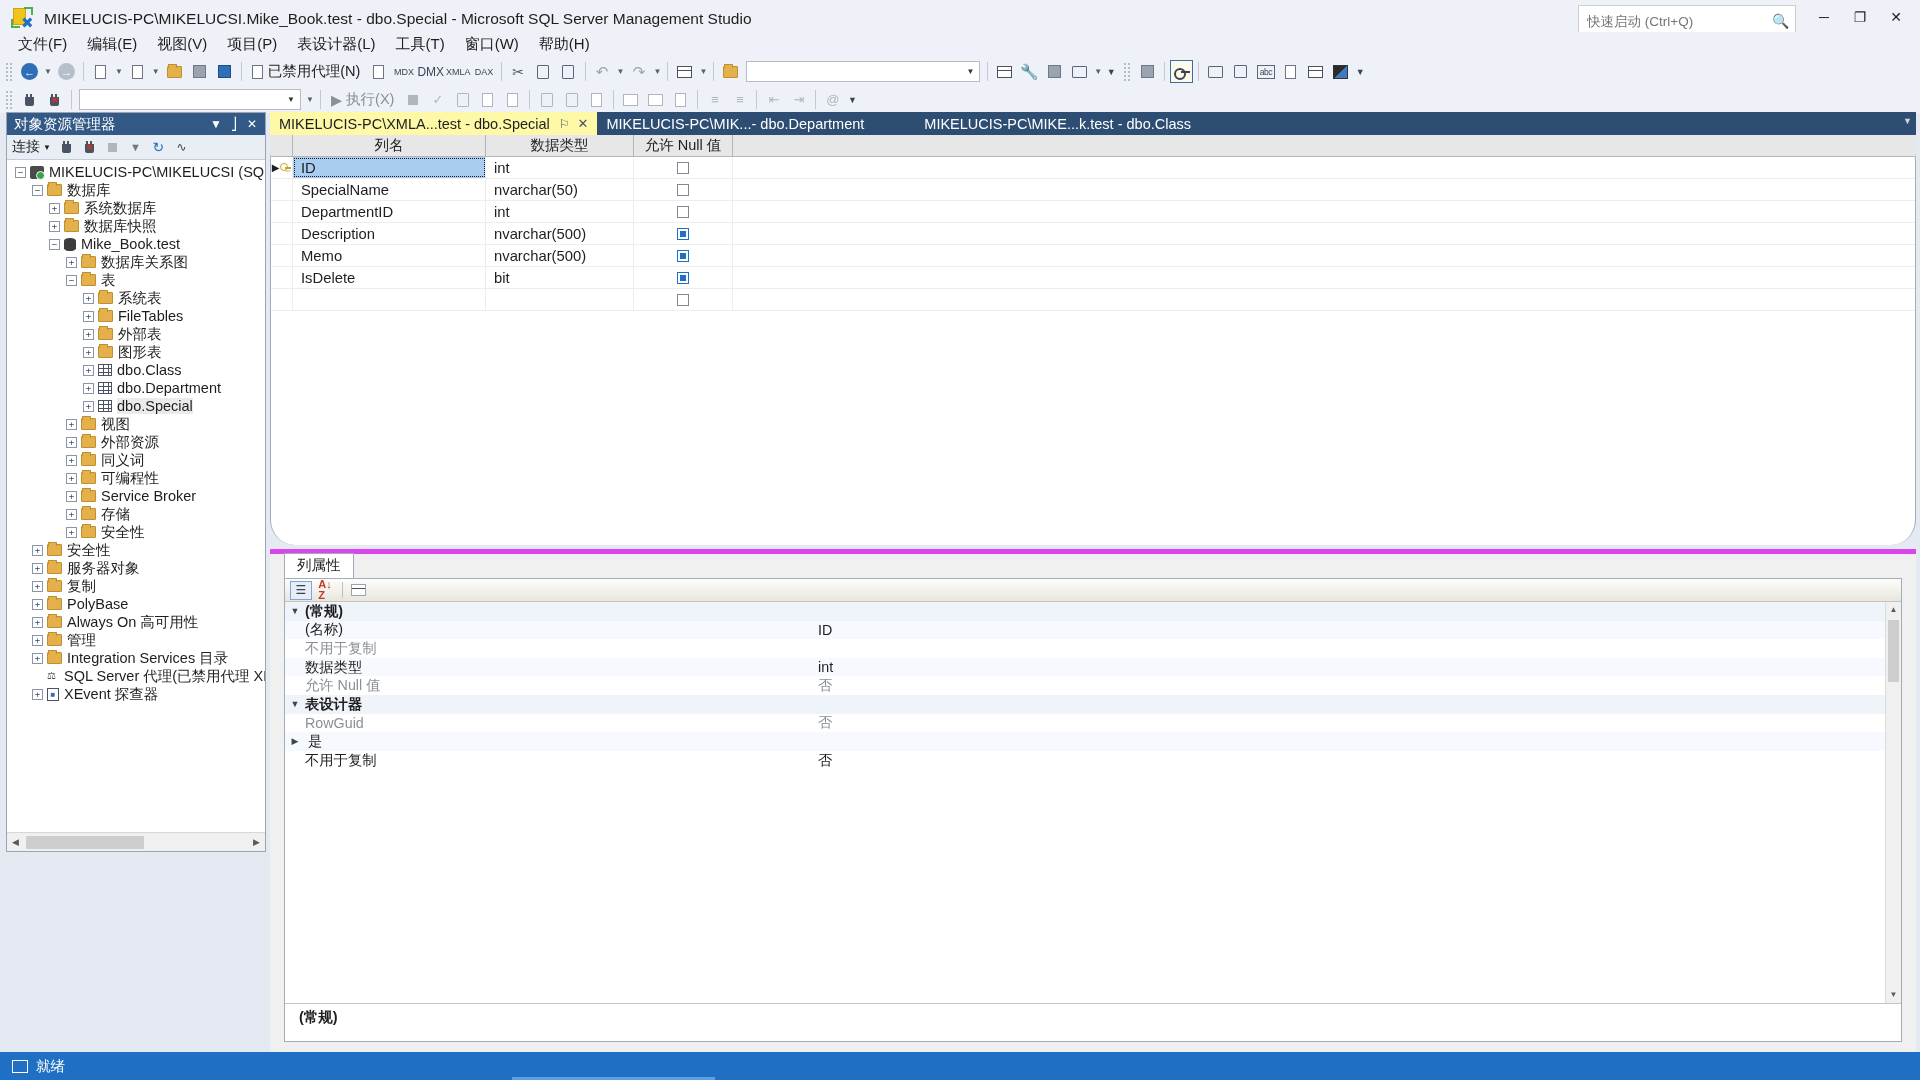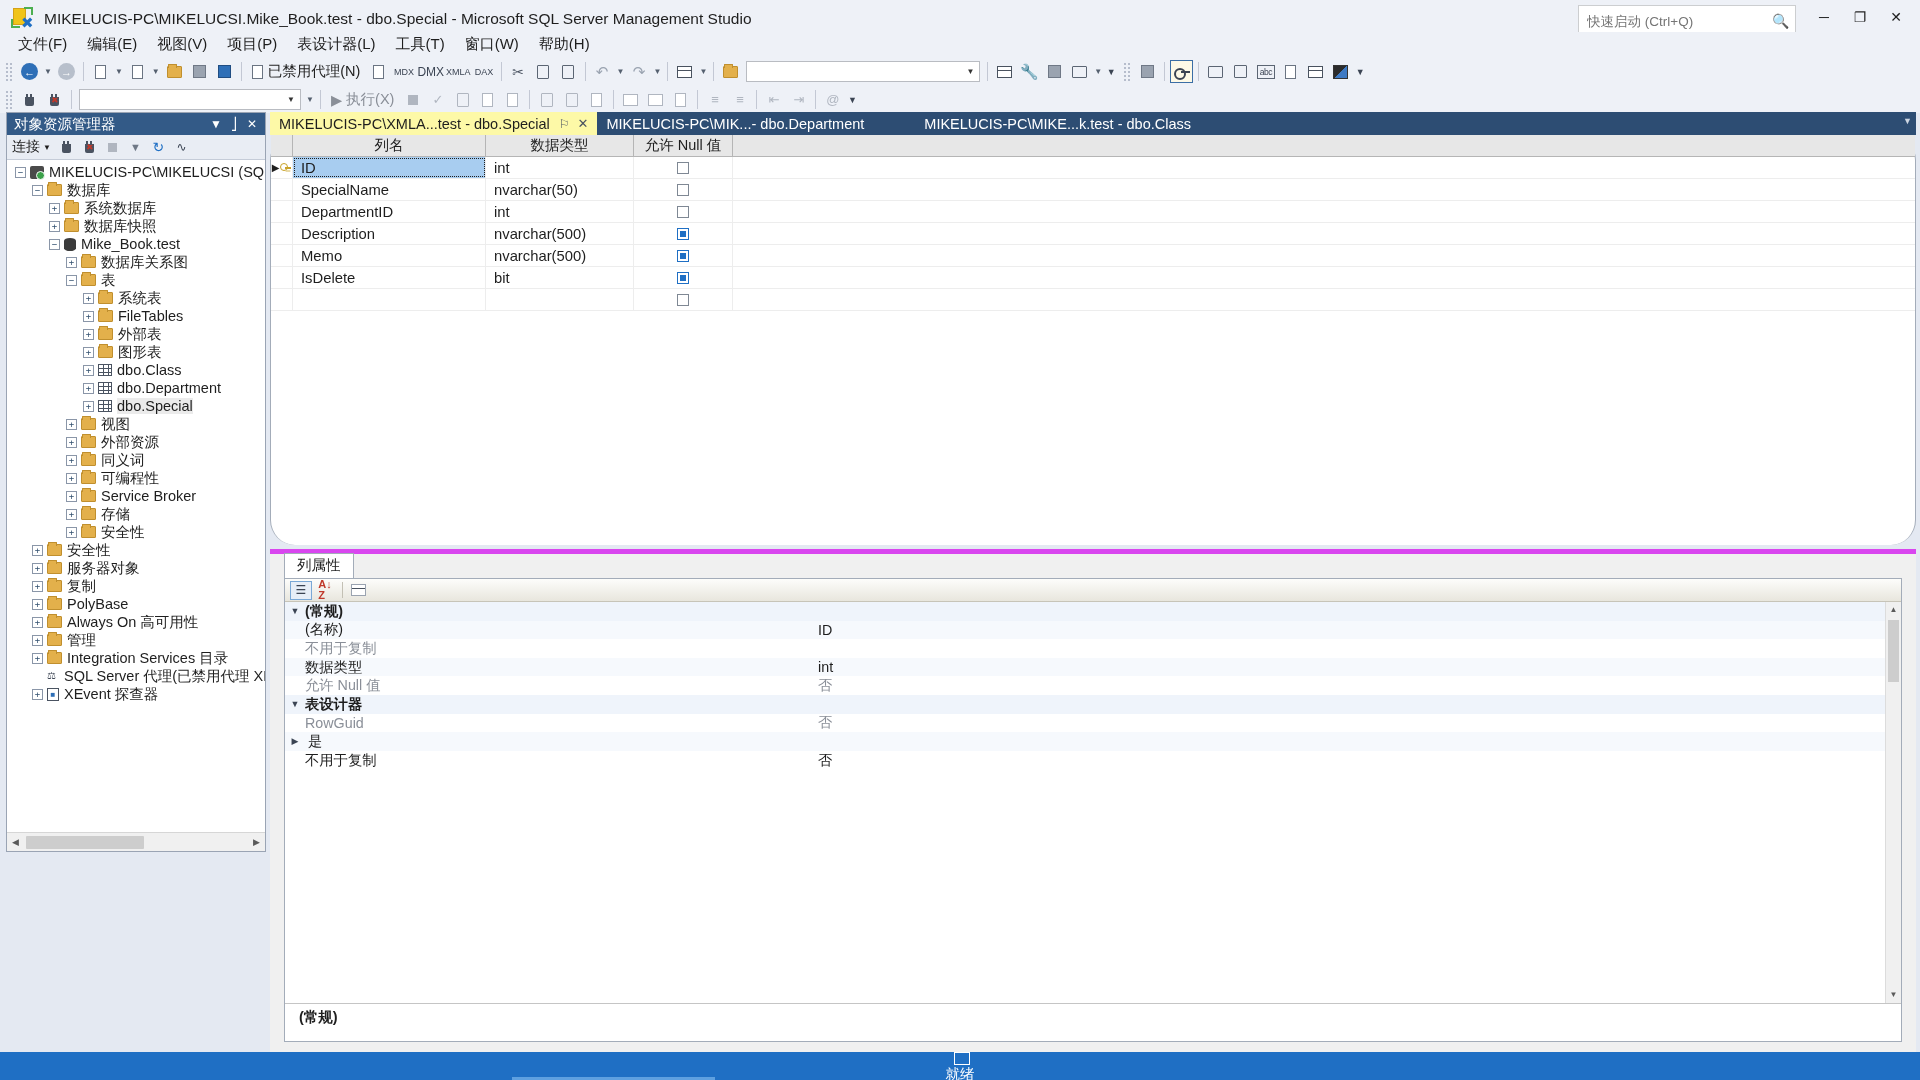--- a/index.html
+++ b/index.html
@@ -241,21 +241,21 @@
   .pv-thumb { position:absolute; left:2px; right:2px; top: 18px; height: 62px; background:#cdcdcd; }
   .props-desc {
     position: absolute; left: 0; right: 0; bottom: 0; height: 38px;
     border-top: 1px solid #c5c5c5; background: #ffffff;
     padding: 4px 0 0 14px; font-size: 14.5px; font-weight: bold; color: #1e1e1e;
   }
 
   
   .statusbar {
     position: absolute; left: 0; bottom: 0; width: 1920px; height: 28px;
-    background: #1f6fc4; display: flex; align-items: center; color: #ffffff; font-size: 14.5px; flex-direction: column;
+    background: #1f6fc4; display: flex; align-items: center; color: #ffffff; font-size: 14.5px;
   }
   .sb-ico { width: 16px; height: 13px; border: 1.5px solid #fff; margin: 0 8px 0 12px; flex: none;}
   .tb-strip { position:absolute; left: 512px; bottom: 0; width: 203px; height: 3px; background:#5ea0e0;}
 </style>
 </head>
 <body>
 
 <div id="app">
 
   <div class="titlebar">

